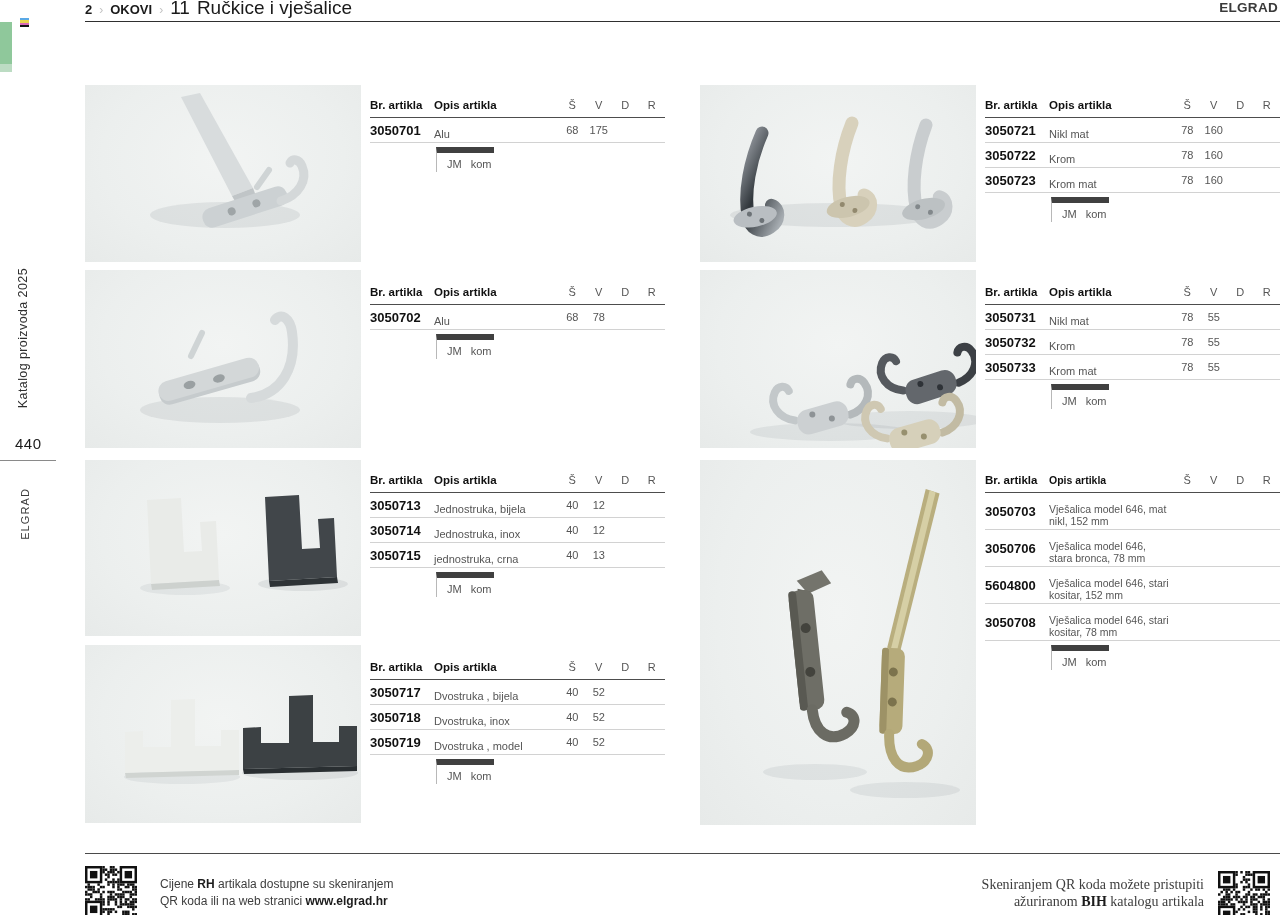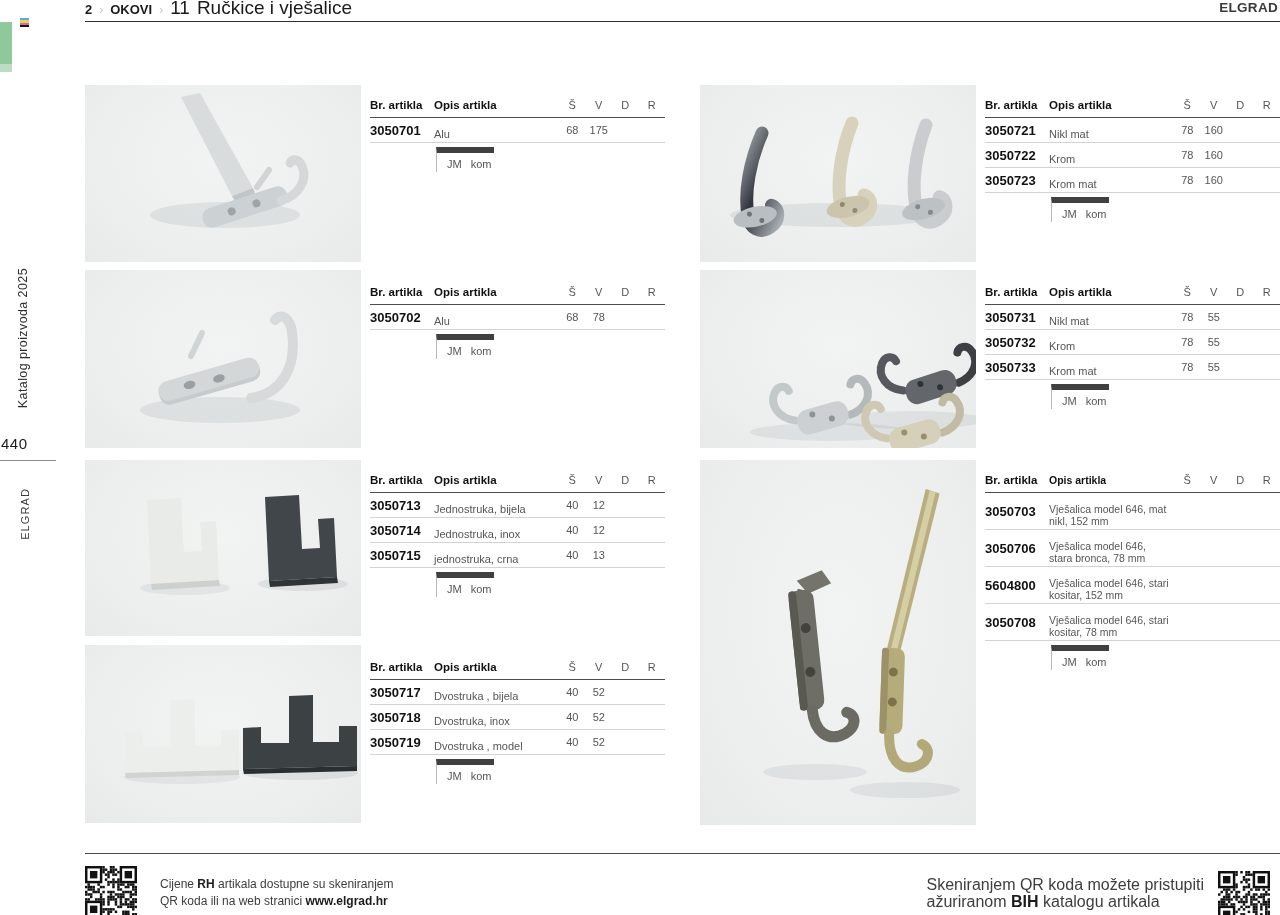--- a/index.html
+++ b/index.html
@@ -16,21 +16,21 @@
   .brand-top { position:absolute; right:2px; top:0; font-weight:bold; font-size:13.5px; color:#3a3a3a; letter-spacing:.3px; }
   .head-rule { position:absolute; left:85px; right:0; top:21px; border-top:1.6px solid #2f2f2f; }
   .green-tab { position:absolute; left:0; top:22px; width:12px; height:42px; background:#8fc89b; }
   .green-tab-lite { position:absolute; left:0; top:64px; width:12px; height:8px; background:#bcdcc3; }
   .reg-mark { position:absolute; left:20px; top:18px; width:9px; height:9px; display:flex; flex-direction:column; }
   .reg-mark span { flex:1; }
   
   .vtext { position:absolute; writing-mode:vertical-rl; transform:rotate(180deg); white-space:nowrap; }
   .v-catalog { left:16px; top:268px; font-size:12.5px; color:#2e2e2e; letter-spacing:.4px; }
   .v-brand { left:19px; top:488px; font-size:11px; color:#3c3c3c; letter-spacing:1.1px; }
-  .page-num { position:absolute; left:1px; top:435px; font-size:15px; color:#1c1c1c; letter-spacing:.5px; }
+  .page-num { position:absolute; left:15px; top:435px; font-size:15px; color:#1c1c1c; letter-spacing:.5px; }
   .page-num-rule { position:absolute; left:0; top:460px; width:56px; border-top:1px solid #8a8a8a; }
   
   .img-panel { position:absolute; background:radial-gradient(ellipse at 50% 42%, #f2f4f3 0%, #ecefee 62%, #e7eae9 100%); }
   .img-panel svg { display:block; width:100%; height:100%; }
   
   .tbl { position:absolute; width:295px; font-size:11px; }
   .thead { display:flex; align-items:baseline; padding:3px 0 6px 0; border-bottom:1.5px solid #4d4d4d; }
   .thead .c-br, .thead .c-opis { font-weight:bold; color:#111; font-size:11.5px; }
   .thead .c-dim { color:#555; }
   .trow { display:flex; align-items:center; min-height:24px; border-bottom:1px solid #d2d2d2; padding:2px 0; }
@@ -42,21 +42,21 @@
   .tbl-tall .c-opis { font-size:10.5px; line-height:12px; max-width:152px; }
   .tbl-tall .c-opis .wrapbox { display:inline-block; max-width:136px; }
   .jmbox { margin-left:66px; margin-top:4px; width:58px; border-top:6px solid #404040; border-left:1px solid #b8b8b8; padding:5px 0 2px 10px; color:#555; display:flex; gap:9px; }
   
   .foot-rule { position:absolute; left:85px; right:0; top:853px; border-top:1px solid #4a4a4a; }
   .qr { position:absolute; background:#fff; }
   .qr svg { display:block; }
   .qr-left { left:85px; top:866px; width:52px; height:52px; }
   .qr-right { left:1218px; top:871px; width:52px; height:52px; }
   .footer-left { position:absolute; left:160px; top:876px; font-size:12px; line-height:17px; color:#3d3d3d; }
-  .footer-right { position:absolute; right:76px; top:876px; font-size:16px; line-height:17px; color:#3d3d3d; text-align:left; }
+  .footer-right { position:absolute; right:76px; top:876px; font-size:14px; line-height:17px; color:#3d3d3d; text-align:right;font-family:Liberation Serif, serif; }
   .footer-left b, .footer-right b { color:#1c1c1c; }
 </style>
 </head>
 <body>
 
 <div id="page">
 
   <div class="breadcrumb">
     <span class="bold">2</span>
     <span class="sep">›</span>

